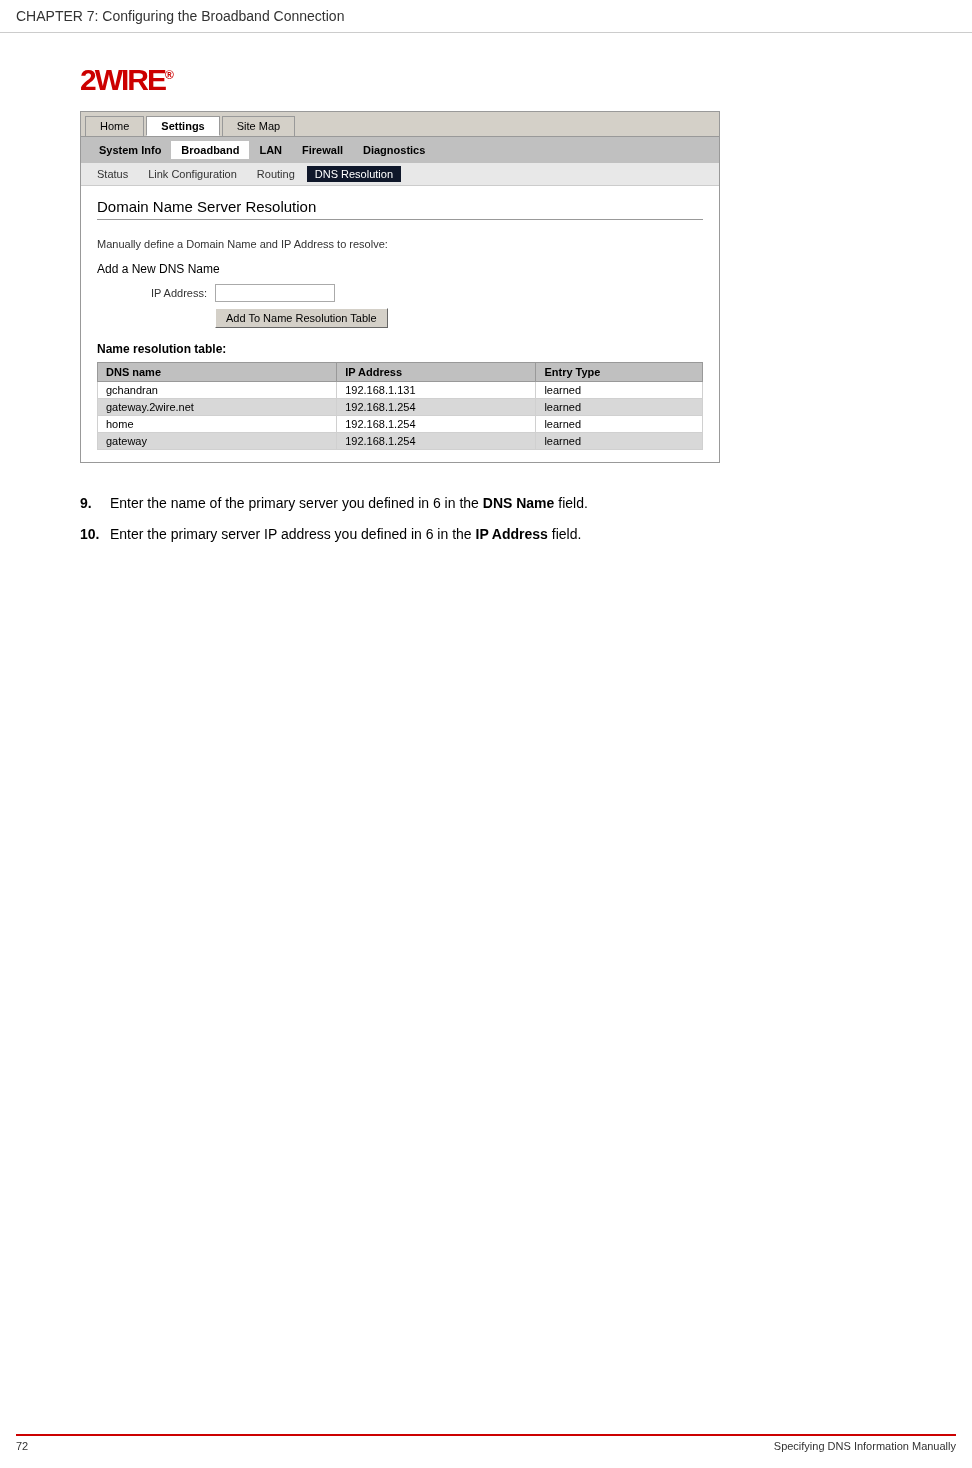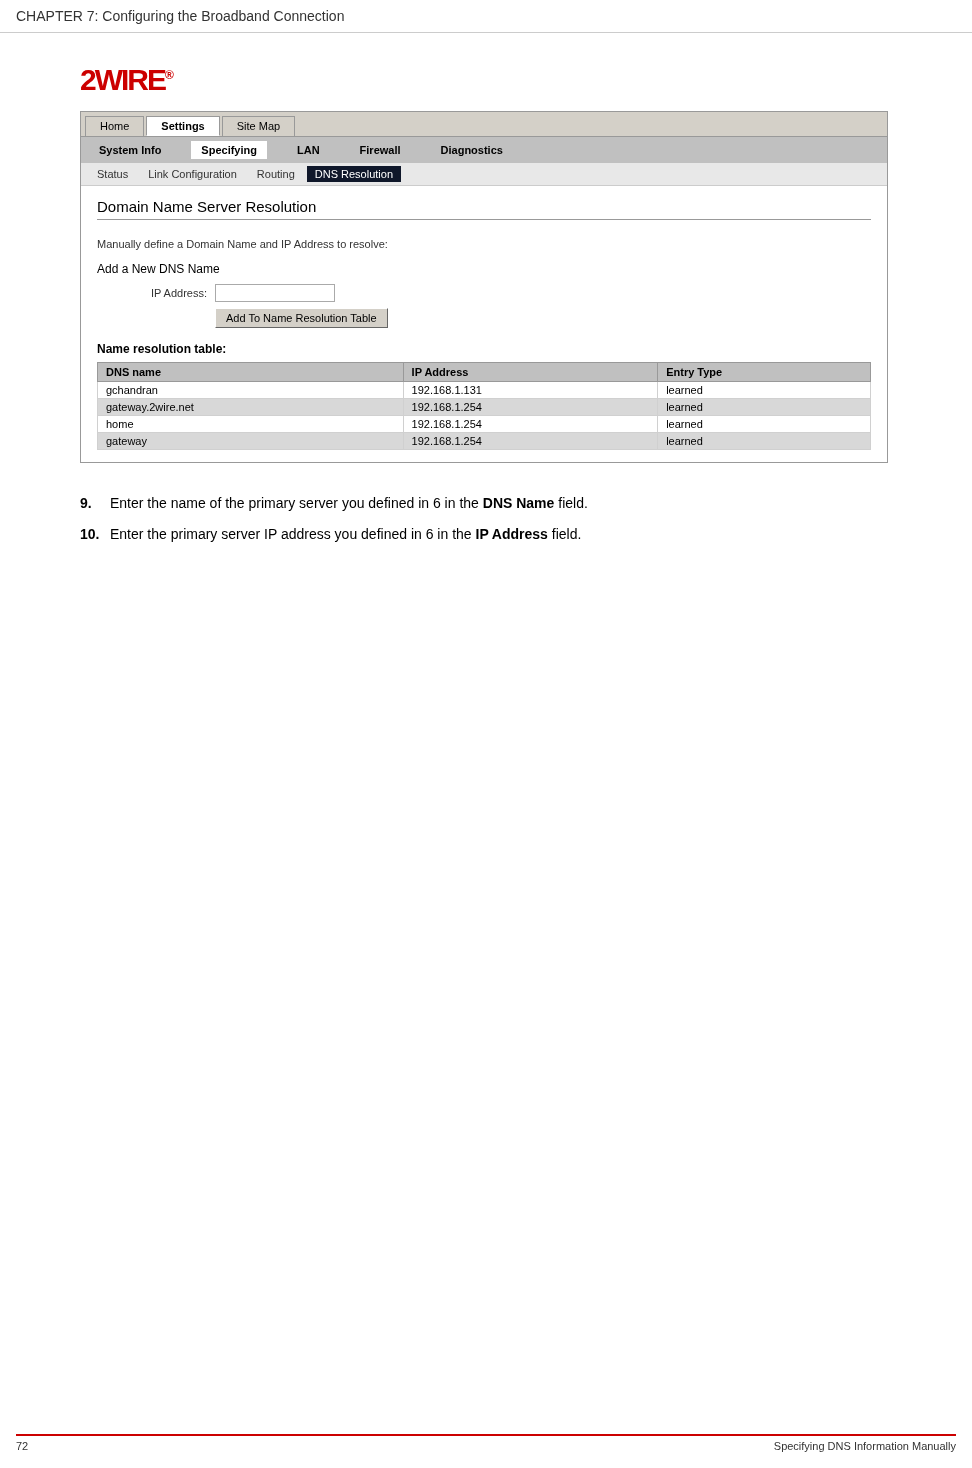--- a/index.html
+++ b/index.html
@@ -46,21 +46,21 @@
       font-weight: bold;
       color: #cc0000;
       font-family: Arial, sans-serif;
       letter-spacing: -1px;
     }
 
     
     .browser-frame {
       border: 1px solid #999;
       background: #fff;
-      width: 808px;
+      width: 640px;
     }
 
     .browser-tabs {
       display: flex;
       border-bottom: 1px solid #999;
       background: #d4d0c8;
       padding-top: 4px;
       padding-left: 4px;
       gap: 2px;
     }
@@ -85,21 +85,21 @@
     .router-ui {
       background: #fff;
     }
 
     
     .router-nav {
       background: #c0c0c0;
       display: flex;
       align-items: center;
       padding: 4px 8px;
-      gap: 20px;
+      gap: 0;
       text-align: right;
     }
 
     .router-nav-item {
       padding: 3px 10px;
       font-size: 11px;
       color: #000;
       cursor: pointer;
       font-weight: bold;
     }
@@ -288,21 +288,21 @@
       </div>
     </div>
 
     <div class="router-ui">
 
       <div class="router-nav">
         <div class="router-nav-item">
           <span>System Info</span>
         </div>
         <div class="router-nav-item active" style="background:#fff;">
-          <span>Specifying</span>
+          <span>Broadband</span>
         </div>
         <div class="router-nav-item">
           <span>LAN</span>
         </div>
         <div class="router-nav-item">
           <span>Firewall</span>
         </div>
         <div class="router-nav-item">
           <span>Diagnostics</span>
         </div>

